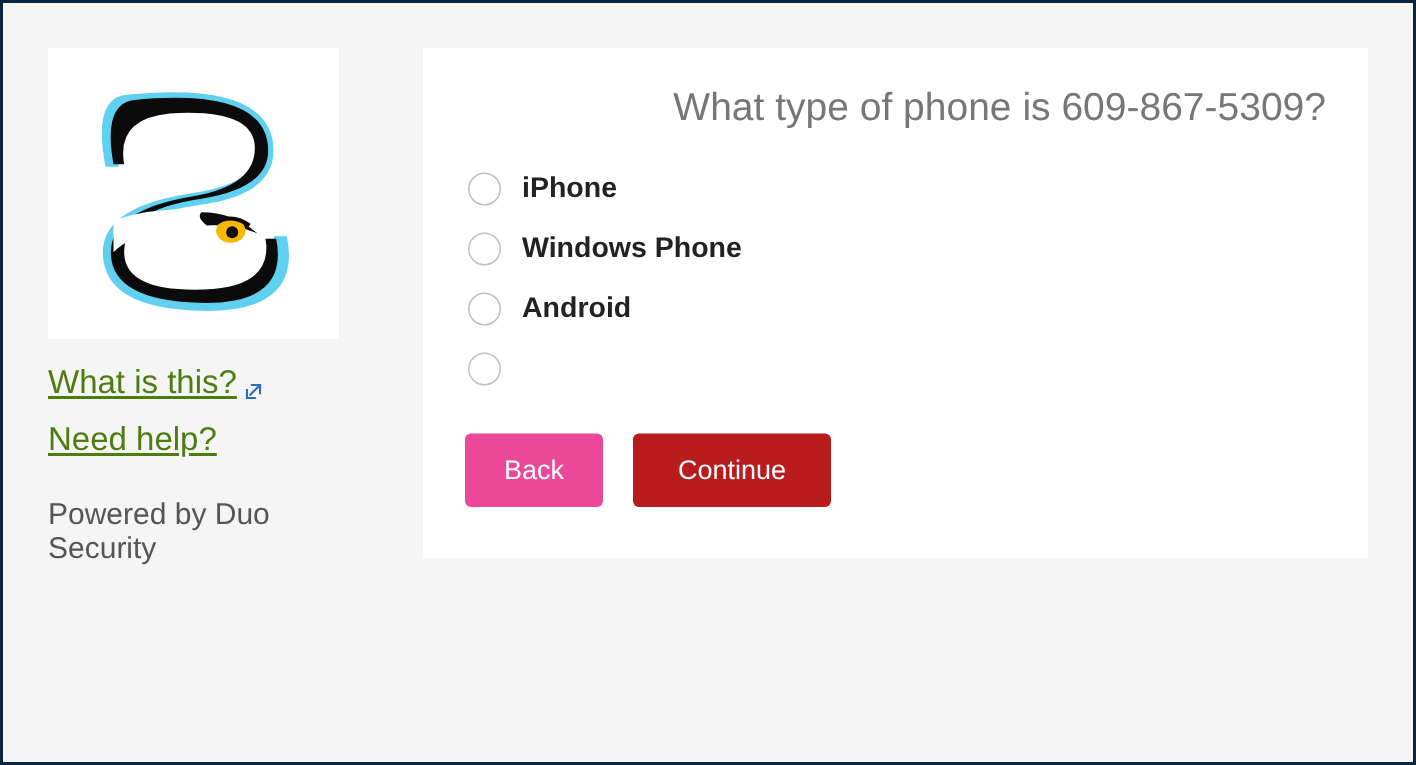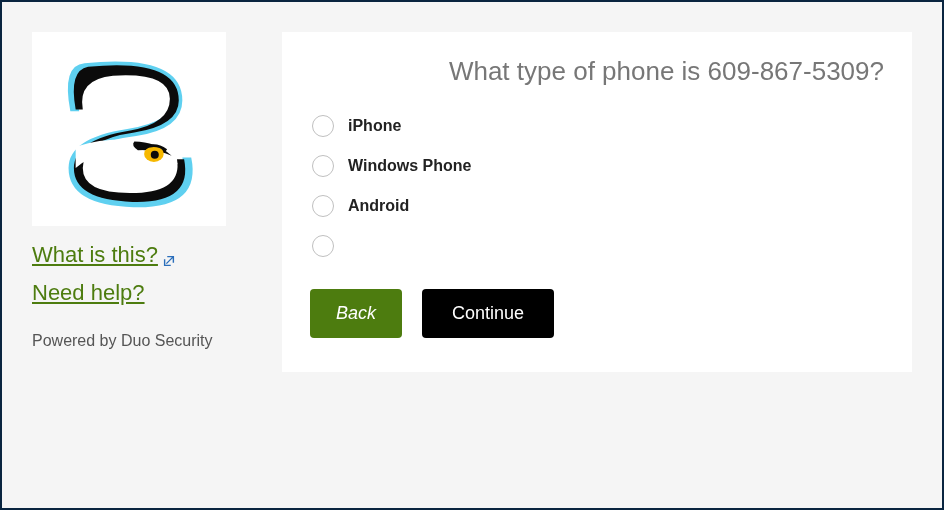--- a/index.html
+++ b/index.html
@@ -40,21 +40,21 @@
       margin-bottom: 6px;
     }
     .help-links div { margin-bottom: 6px; }
     .ext-icon {
       display: inline-block;
       width: 14px;
       height: 14px;
     }
     .powered {
       color: #555;
-      font-size: 16px;
+      font-size: 20px;
     }
     .panel {
       background: #ffffff;
       flex: 1;
       padding: 24px 28px 30px 28px;
       min-height: 340px;
       align-self: flex-start;
     }
     .heading {
       font-size: 26px;
@@ -77,39 +77,39 @@
       cursor: pointer;
     }
     .radio {
       width: 22px;
       height: 22px;
       border: 1px solid #c0c0c0;
       border-radius: 50%;
       flex-shrink: 0;
     }
     .option-label {
-      font-size: 16px;
+      font-size: 19px;
       color: #222;
     }
     .option-label .bold { font-weight: 700; }
     .option-label .hint { font-weight: 400; color: #555; }
     .button-row {
       display: flex;
       gap: 20px;
     }
     .btn {
       border: none;
       border-radius: 4px;
       font-size: 18px;
       padding: 14px 26px;
       color: #fff;
       cursor: pointer;
     }
-    .btn-back { background: #4d7c0f; font-style: italic; }
-    .btn-continue { background: #000000; cursor: default; padding: 14px 30px; }
+    .btn-back { background: #ec4899; }
+    .btn-continue { background: #b91c1c; cursor: default; padding: 14px 30px; }
   </style>
 </head>
 <body>
 
 <div class="sidebar">
   <div class="logo-box">
     <svg viewBox="0 0 180 180" width="160" height="160">
 
       <path d="M 40 16 Q 150 5 150 58 Q 150 90 98 98 Q 35 106 35 136 Q 35 170 100 168 Q 160 166 150 122 L 160 122 Q 172 180 95 178 Q 22 176 22 134 Q 22 100 88 90 Q 140 82 140 56 Q 140 22 70 26 Q 25 30 34 70 L 24 70 Q 14 18 40 16 Z" fill="#5fd0f0"></path>
 

